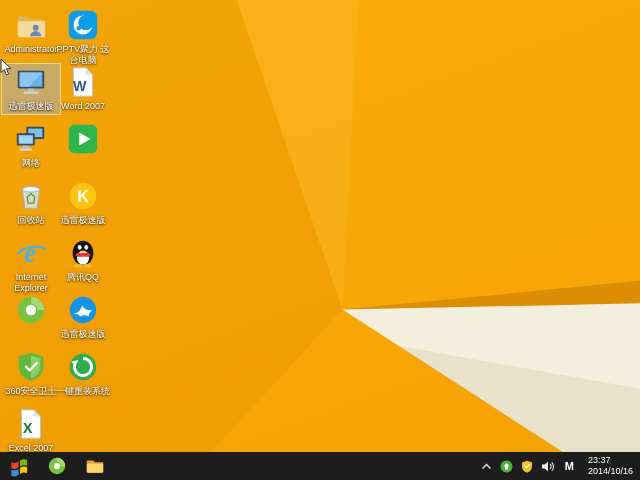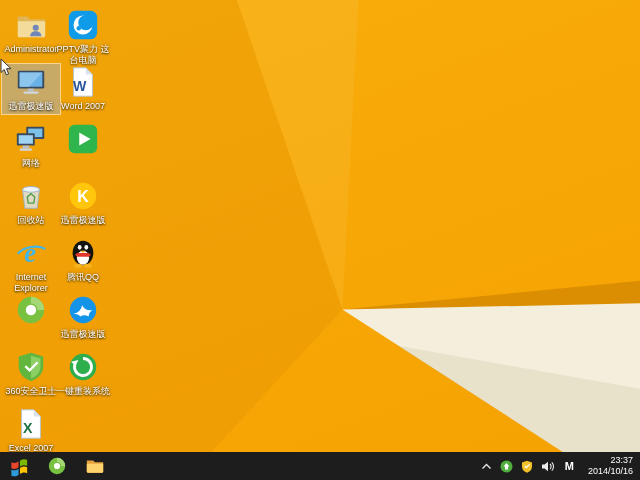--- a/index.html
+++ b/index.html
@@ -42,21 +42,21 @@
 
   
   .taskbar{
     position:absolute;left:0;right:0;bottom:0;height:28px;
     background:#1d1d1d;display:flex;align-items:center;z-index:20;
   }
   .tb-btn{width:38px;height:28px;display:flex;align-items:center;justify-content:center;}
   .tray{margin-left:auto;display:flex;align-items:center;gap:8px;padding-right:7px;}
   .tray-ic{display:flex;align-items:center;justify-content:center;height:28px;}
   .input-ind{color:#fff;font-size:11px;font-weight:bold;padding:0 2px;}
-  .clock{color:#fff;font-size:9px;line-height:11px;text-align:right;padding-left:4px;}
+  .clock{color:#fff;font-size:9px;line-height:11px;text-align:left;padding-left:4px;}
 
   
   .cursor{position:absolute;left:0;top:58px;z-index:50;pointer-events:none;}
 </style>
 </head>
 <body>
 
 <div class="wp">
   <div class="facet-a"></div>
   <div class="facet-b"></div>

